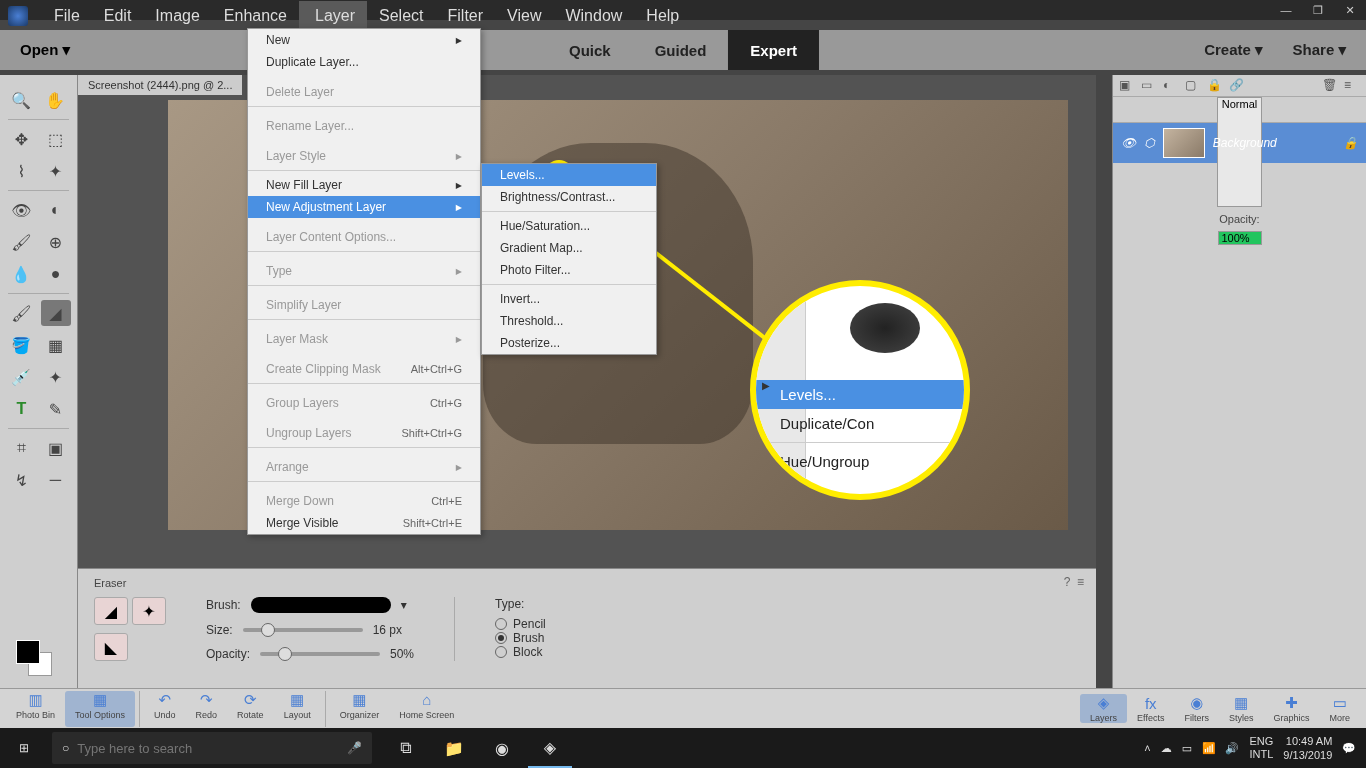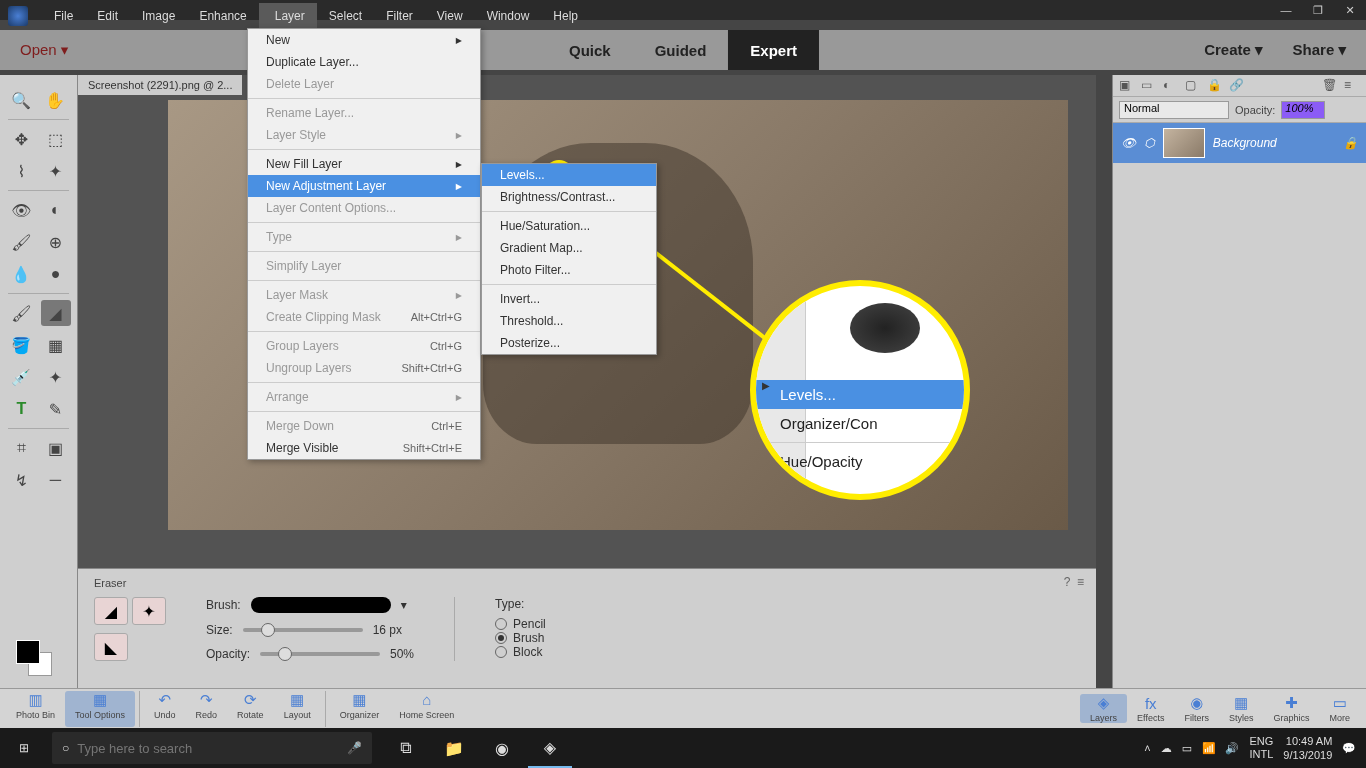--- a/index.html
+++ b/index.html
@@ -3,28 +3,28 @@
 <meta charset="utf-8">
 <style>
 * { margin: 0; padding: 0; box-sizing: border-box; font-family: 'Segoe UI', Tahoma, sans-serif; user-select: none; }
 body { width: 1366px; height: 768px; background: #454545; overflow: hidden; position: relative; }
 
 
 .winbar { height: 20px; background: #2a2a2a; display: flex; justify-content: flex-end; align-items: center; position: absolute; top: 0; right: 0; left: 0; }
 .winbtn { width: 28px; height: 18px; margin: 0 2px; display: flex; align-items: center; justify-content: center; color: #ccc; font-size: 11px; cursor: pointer; }
 
 
-.menubar { position: absolute; top: 2px; left: 0; right: 80px; height: 28px; display: flex; align-items: center; padding-left: 8px; color: #ddd; font-size: 12px; }
+.menubar { position: absolute; top: 2px; left: 0; right: 80px; height: 28px; display: flex; align-items: center; padding-left: 8px; color: #ddd; font-size: 16px; }
 .logo { width: 20px; height: 20px; background: radial-gradient(circle,#4a7fd4,#1a3a6a); border-radius: 3px; margin-right: 14px; }
 .menuitem { padding: 6px 12px; cursor: pointer; }
 .menuitem.active { background: #5a5a5a; padding-left: 16px; }
 
 
 .secondbar { position: absolute; top: 30px; left: 0; right: 0; height: 40px; background: #999; display: flex; align-items: center; }
-.openbtn { padding: 0 20px; color: #7f1d1d; font-size: 15px; font-weight: 400; cursor: pointer; }
+.openbtn { padding: 0 20px; color: #000000; font-size: 15px; font-weight: 700; cursor: pointer; }
 .modes { position: absolute; left: 50%; transform: translateX(-50%); display: flex; height: 100%; }
 .mode { padding: 0 22px; display: flex; align-items: center; font-size: 15px; font-weight: 600; color: #222; cursor: pointer; }
 .mode.active { background: #222; color: #fff; }
 .rightbtns { position: absolute; right: 20px; display: flex; gap: 30px; text-align: right; }
 .rbtn { color: #222; font-size: 15px; font-weight: 600; cursor: pointer; }
 
 
 .tools { position: absolute; top: 75px; left: 0; width: 78px; bottom: 80px; background: #cfcfcf; border-right: 1px solid #888; padding-top: 12px; }
 .toolrow { display: flex; justify-content: center; gap: 4px; margin-bottom: 6px; }
 .tool { width: 30px; height: 26px; display: flex; align-items: center; justify-content: center; border-radius: 3px; cursor: pointer; font-size: 16px; color: #444; }
@@ -38,21 +38,21 @@
 .docarea { position: absolute; top: 75px; left: 78px; right: 270px; bottom: 80px; background: #535353; }
 .doctab { height: 20px; background: #ccc; padding: 0 10px; font-size: 11px; color: #333; display: inline-flex; align-items: center; }
 .canvas { position: absolute; top: 25px; left: 90px; width: 900px; height: 430px; background: linear-gradient(135deg,#a89884 0%,#8a7a68 50%,#6a5a48 100%); }
 .canvas::before { content: ''; position: absolute; left: 35%; top: 10%; width: 30%; height: 70%; background: rgba(60,50,40,0.5); border-radius: 40% 40% 20% 20%; }
 .zoom { position: absolute; bottom: 24px; left: 20px; font-size: 11px; color: #ddd; }
 .docinfo { position: absolute; bottom: 24px; left: 100px; font-size: 11px; color: #ddd; }
 
 
 .dropdown { position: absolute; top: 28px; left: 247px; width: 234px; background: #f0f0f0; border: 1px solid #999; box-shadow: 2px 2px 6px rgba(0,0,0,0.3); }
 .dditem { padding: 4px 18px; font-size: 12px; color: #333; cursor: pointer; display: flex; justify-content: space-between; align-items: center; position: relative; }
-.dditem.disabled { color: #999; }
+.dditem.disabled { color: #999; margin-top: 8px; }
 .dditem.highlight { background: #4a90e2; color: #fff; }
 .dditem .arrow { font-size: 8px; }
 .dditem .shortcut { color: #666; font-size: 11px; }
 .ddsep { height: 1px; background: #ccc; margin: 3px 0; }
 
 
 .submenu { position: absolute; top: 163px; left: 481px; width: 176px; background: #f0f0f0; border: 1px solid #999; box-shadow: 2px 2px 6px rgba(0,0,0,0.3); z-index: 10; }
 
 
 .anno { position: absolute; top: 280px; left: 750px; width: 220px; height: 220px; border-radius: 50%; border: 6px solid #ffed00; overflow: hidden; background: #fff; z-index: 5; }
@@ -60,24 +60,24 @@
 .anno-item { padding: 6px 24px; font-size: 15px; color: #222; }
 .anno-item.hl { background: #4a90e2; color: #fff; }
 .anno-arrow { position: absolute; top: 0; left: 6px; font-size: 10px; color: #333; }
 .anno-line { position: absolute; top: 176px; left: 560px; width: 260px; height: 4px; background: #ffed00; transform: rotate(38deg); transform-origin: left center; z-index: 6; }
 .anno-dot { position: absolute; top: 160px; left: 545px; width: 28px; height: 28px; background: #ffed00; border-radius: 50%; z-index: 7; }
 
 
 .layerspanel { position: absolute; top: 75px; right: 0; width: 254px; bottom: 80px; background: #cfcfcf; border-left: 1px solid #888; }
 .lptoolbar { height: 22px; border-bottom: 1px solid #aaa; display: flex; align-items: center; padding: 0 6px; gap: 6px; }
 .lpicon { width: 16px; height: 16px; font-size: 12px; color: #555; cursor: pointer; }
-.lprow { height: 26px; display: flex; align-items: center; padding: 0 6px; gap: 6px; border-bottom: 1px solid #aaa; }
+.lprow { height: 26px; display: flex; align-items: center; padding: 0 6px; gap: 6px; border-bottom: 1px solid #aaa; flex-direction: column; }
 .blendsel { flex: 0 0 110px; height: 18px; font-size: 11px; background: #e8e8e8; border: 1px solid #999; padding: 0 4px; }
 .oplabel { font-size: 11px; color: #444; }
-.opval { width: 44px; height: 18px; font-size: 11px; background: #8b5cf6; border: 1px solid #999; padding: 0 3px; font-style: italic; }
+.opval { width: 44px; height: 18px; font-size: 11px; background: #22c55e; border: 1px solid #999; padding: 0 3px; }
 .layeritem { height: 40px; background: #5a8dd4; display: flex; align-items: center; padding: 0 8px; gap: 8px; color: #fff; font-style: italic; font-size: 12px; }
 .thumb { width: 42px; height: 30px; background: linear-gradient(135deg,#c4b4a0,#8a7a68); border: 1px solid #fff; }
 
 
 .tooloptions { position: absolute; bottom: 80px; left: 78px; right: 270px; height: 120px; background: #cfcfcf; border-top: 1px solid #888; padding: 8px 16px; }
 .to-title { font-size: 11px; color: #444; }
 .to-content { display: flex; gap: 40px; margin-top: 8px; }
 .to-left { display: flex; gap: 8px; flex-direction: column; }
 .to-erasers { display: flex; gap: 4px; }
 .to-eraser { width: 34px; height: 28px; background: #e8d4d4; border: 1px solid #aaa; border-radius: 3px; cursor: pointer; display: flex; align-items: center; justify-content: center; }
@@ -200,21 +200,21 @@
       <div class="tool">↯</div>
       <div class="tool">─</div>
     </div>
   <div class="swatch">
       <div class="bg"></div>
       <div class="fg"></div>
     </div>
 </div>
 
 <div class="docarea">
-  <div class="doctab">Screenshot (2291).png @ 2...</div>
+  <div class="doctab">Screenshot (2444).png @ 2...</div>
   <div class="canvas"></div>
   <div class="zoom">216%</div>
   <div class="docinfo">Doc: 316.5K/316.5K</div>
 </div>
 
 <div class="dropdown" id="layermenu">
     <div class="dditem">
       <span>New</span>
       <span class="arrow">▶</span>
     </div>
@@ -300,23 +300,23 @@
     <div class="dditem">Posterize...</div>
   </div>
 
 <div class="anno-dot"></div>
 <div class="anno-line"></div>
 <div class="anno">
   <div style="position:absolute;top:0;left:0;width:50px;height:100%;background:#e8e8e8;border-right:1px solid #ccc"></div>
   <div style="position:absolute;top:8%;left:45%;width:70px;height:50px;background:radial-gradient(ellipse,#222,#444);border-radius:50%"></div>
   <div class="anno-inner">
     <div class="anno-item hl"><span class="anno-arrow">▶</span><span>Levels...</span></div>
-    <div class="anno-item">Organizer/Con</div>
+    <div class="anno-item">Duplicate/Con</div>
     <div style="height:1px;background:#ccc;margin:4px 0"></div>
-    <div class="anno-item">Hue/Opacity</div>
+    <div class="anno-item">Hue/Ungroup</div>
   </div>
 </div>
 
 <div class="layerspanel">
   <div class="lptoolbar">
     <span class="lpicon">▣</span>
     <span class="lpicon">▭</span>
     <span class="lpicon">◐</span>
     <span class="lpicon">▢</span>
     <span class="lpicon">🔒</span>

